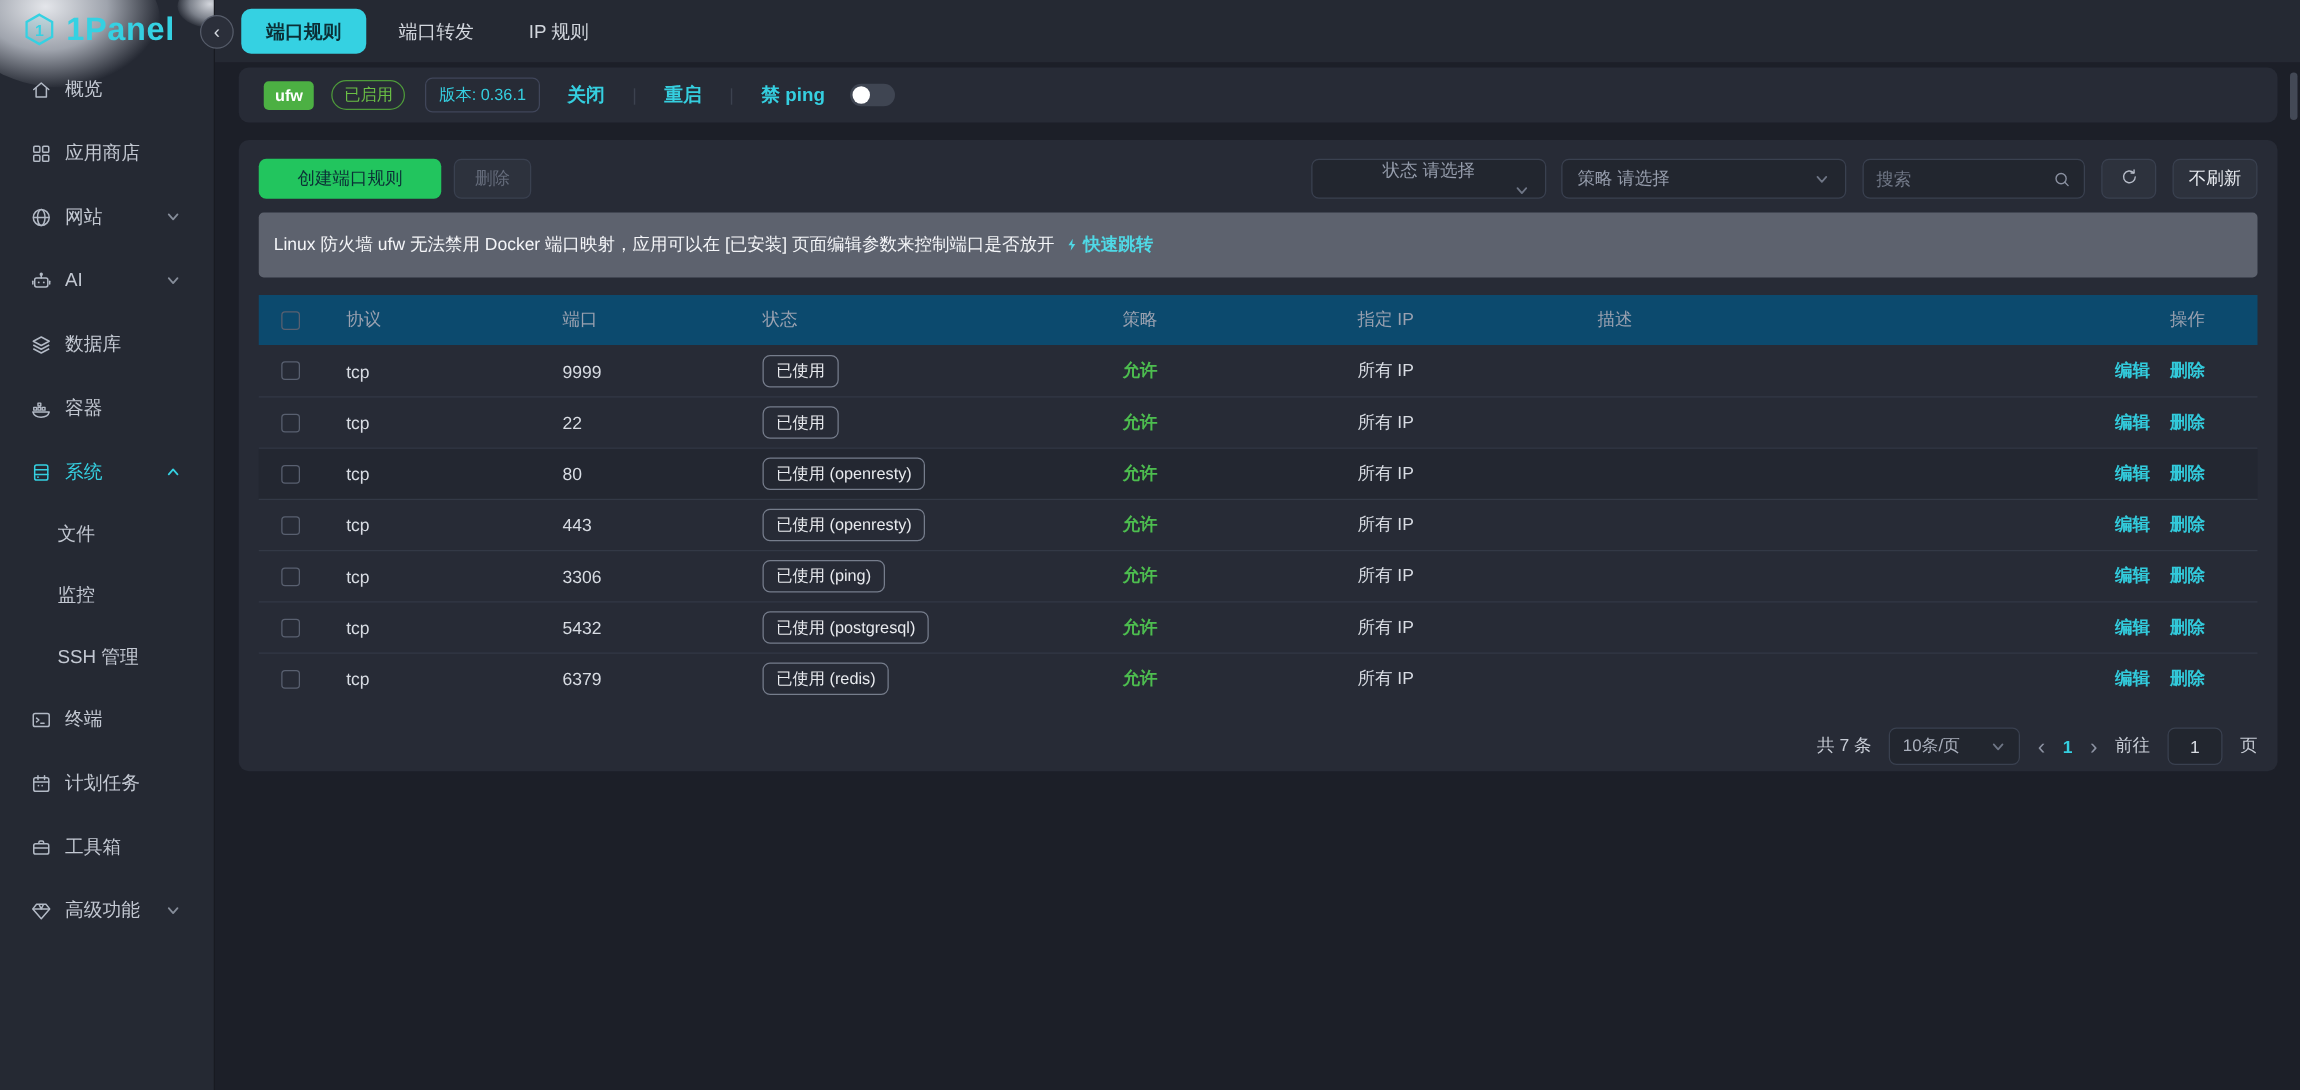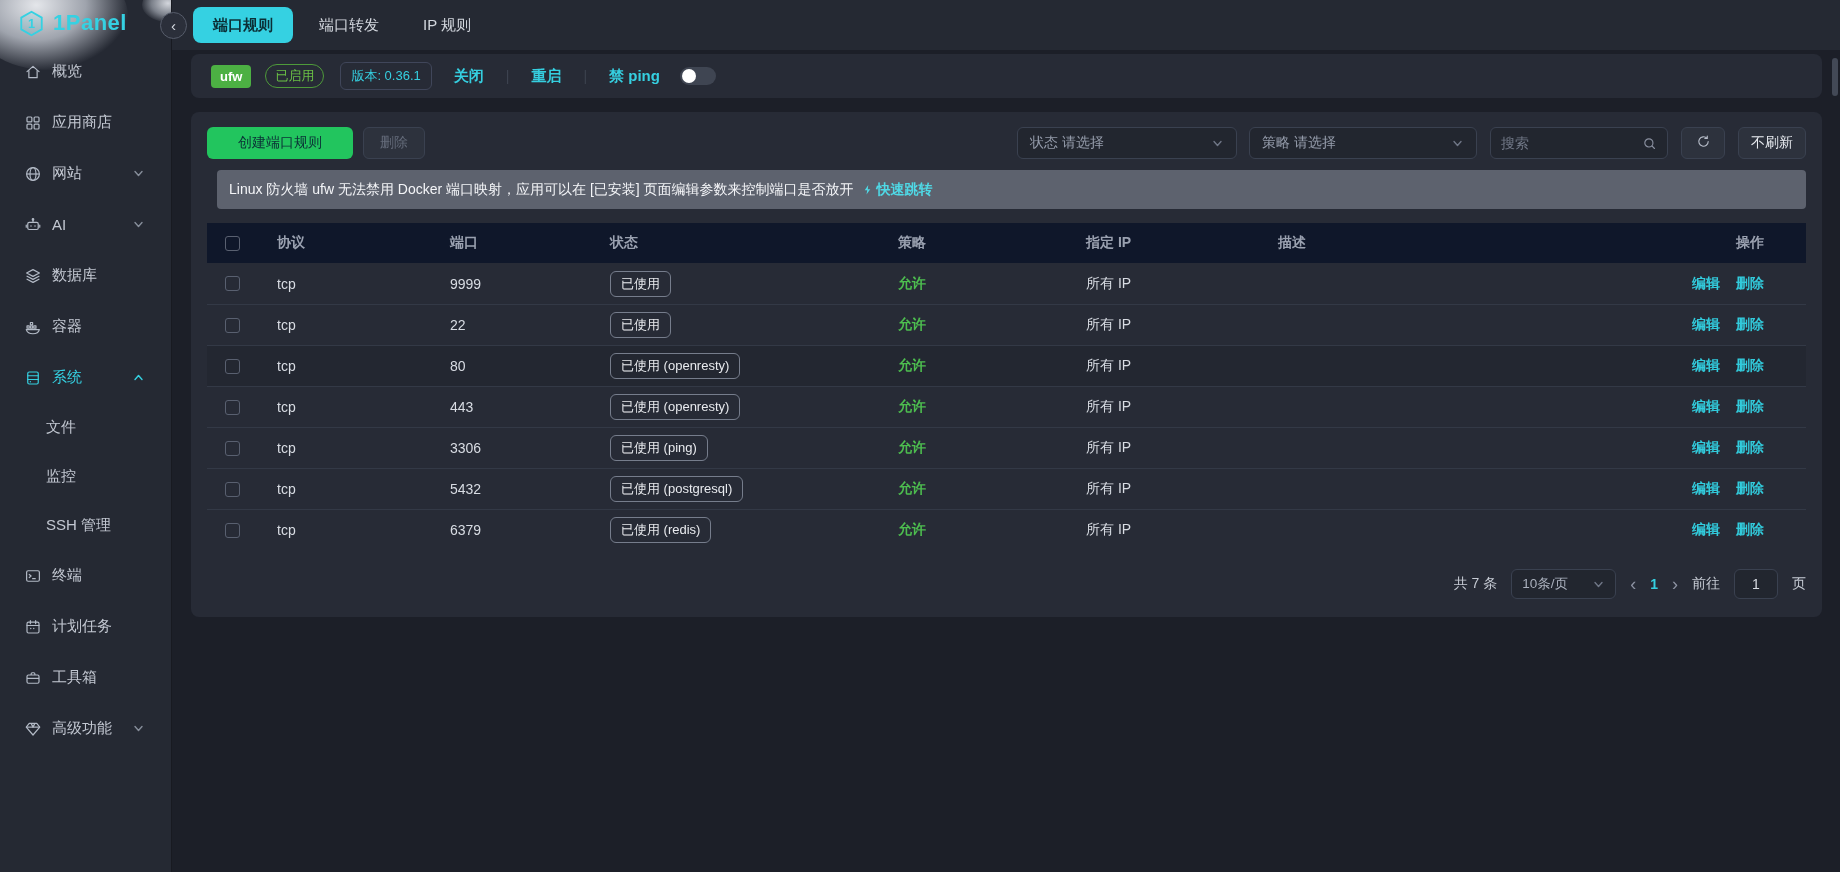--- a/index.html
+++ b/index.html
@@ -20,21 +20,21 @@
   .blob-a {
     left:-30px; top:-38px; width:158px; height:108px;
     background:radial-gradient(ellipse at 42% 40%, rgba(238,240,244,.95) 0%, rgba(200,205,214,.75) 38%, rgba(200,205,214,0) 72%);
   }
   .blob-b {
     left:142px; top:-12px; width:52px; height:34px;
     background:radial-gradient(ellipse at 50% 45%, rgba(230,233,239,.9) 0%, rgba(180,186,196,.6) 45%, rgba(180,186,196,0) 75%);
   }
   .logo { position:relative; z-index:2; height:46px; display:flex; align-items:center; padding-left:17px; gap:7px; cursor:pointer; }
   .logo-hex { width:29px; height:29px; }
-  .logo-text { color:#35d1e2; font-size:22px; font-weight:800; letter-spacing:.5px; }
+  .logo-text { color:#35d1e2; font-size:26px; font-weight:800; letter-spacing:.5px; }
 
   .collapse-btn {
     position:absolute; left:160px; top:12px; width:27px; height:27px; z-index:6;
     border-radius:50%; background:#2b2f3a; border:1px solid #565c6a; color:#d6dae1;
     font-size:15px; line-height:24px; text-align:center; cursor:pointer;
   }
 
   .menu { position:relative; z-index:1; margin-top:0; }
   .mi {
     height:51px; display:flex; align-items:center; padding-left:24px; gap:10px;
@@ -84,48 +84,48 @@
   .btn { height:32px; border-radius:6px; font-size:14px; display:flex; align-items:center; cursor:pointer; border:none; font-family:inherit; }
   .btn-primary { background:#22c55e; color:#0b2f36; font-weight:400; padding:0 31px; }
   .btn-disabled { background:#2d323d; color:#646b7a; border:1px solid #3a4150; padding:0 16px; margin-left:10px; cursor:not-allowed; }
   .right-group { margin-left:auto; display:flex; align-items:center; }
   .fsel {
     height:32px; border:1px solid #3a4150; border-radius:6px; background:#22262f;
     display:flex; align-items:center; padding:0 12px; color:#959cab; font-size:14px; cursor:pointer; position:relative;
   }
   .fsel .chev { margin-left:auto; color:#6f7686; display:flex; }
   .fsel .chev svg, .psel .chev svg { width:13px; height:13px; }
-  .fsel.w1 { width:220px; margin-right:12px; }
+  .fsel.w1 { width:188px; margin-right:12px;flex-direction:column; }
   .fsel.w2 { width:228px; margin-right:13px; }
   .searchbox {
     width:178px; height:32px; border:1px solid #3a4150; border-radius:6px; background:#22262f;
     display:flex; align-items:center; padding:0 10px; margin-right:13px;
   }
   .searchbox input {
     flex:1; background:transparent; border:none; outline:none; color:#d8dce3; font-size:14px; font-family:inherit; min-width:0;
   }
   .searchbox input::placeholder { color:#707786; }
   .searchbox .mag { color:#8a90a0; display:flex; }
   .searchbox .mag svg { width:15px; height:15px; }
   .icon-btn {
     width:44px; height:32px; border:1px solid #3a4150; border-radius:6px; background:#2d323d;
     color:#b6bcc8; display:flex; align-items:center; justify-content:center; margin-right:13px; cursor:pointer;
   }
   .icon-btn svg { width:15px; height:15px; }
   .btn-plain { background:#2d323d; border:1px solid #3a4150; color:#e8ebf0; padding:0 12px; }
 
   .banner {
-    margin-top:11px; height:39px; background:#5d626e; border-radius:4px;
-    display:flex; align-items:center; padding:0 12px; color:#f4f5f8; font-size:14px;margin-left:10px;
+    margin-top:11px; height:52px; background:#5d626e; border-radius:4px;
+    display:flex; align-items:center; padding:0 12px; color:#f4f5f8; font-size:14px;
   }
   .banner .jump { display:flex; align-items:center; gap:3px; color:#4fd9e6; font-weight:600; margin-left:8px; cursor:pointer; }
   .banner .jump svg { width:12px; height:12px; }
 
   .table { margin-top:14px; }
-  .thead { height:40px; background:#0f172a; display:flex; align-items:center; color:#9aa1b0; font-weight:700; font-size:14px; }
+  .thead { height:40px; background:#0c4a6e; display:flex; align-items:center; color:#9aa1b0; font-weight:400; font-size:14px; }
   .trow { height:41px; display:flex; align-items:center; border-top:1px solid #333946; font-size:14px; color:#d8dce3; }
   .trow:first-child { border-top:none; }
   .trow.hover { background:#232731; }
   .c-check { width:70px; display:flex; }
   .cb { width:15px; height:15px; margin-left:18px; border:1px solid #596070; border-radius:3px; background:transparent; cursor:pointer; }
   .c-proto { width:173px; }
   .c-port  { width:160px; }
   .c-status{ width:288px; }
   .c-policy{ width:188px; }
   .c-ip    { width:192px; }

